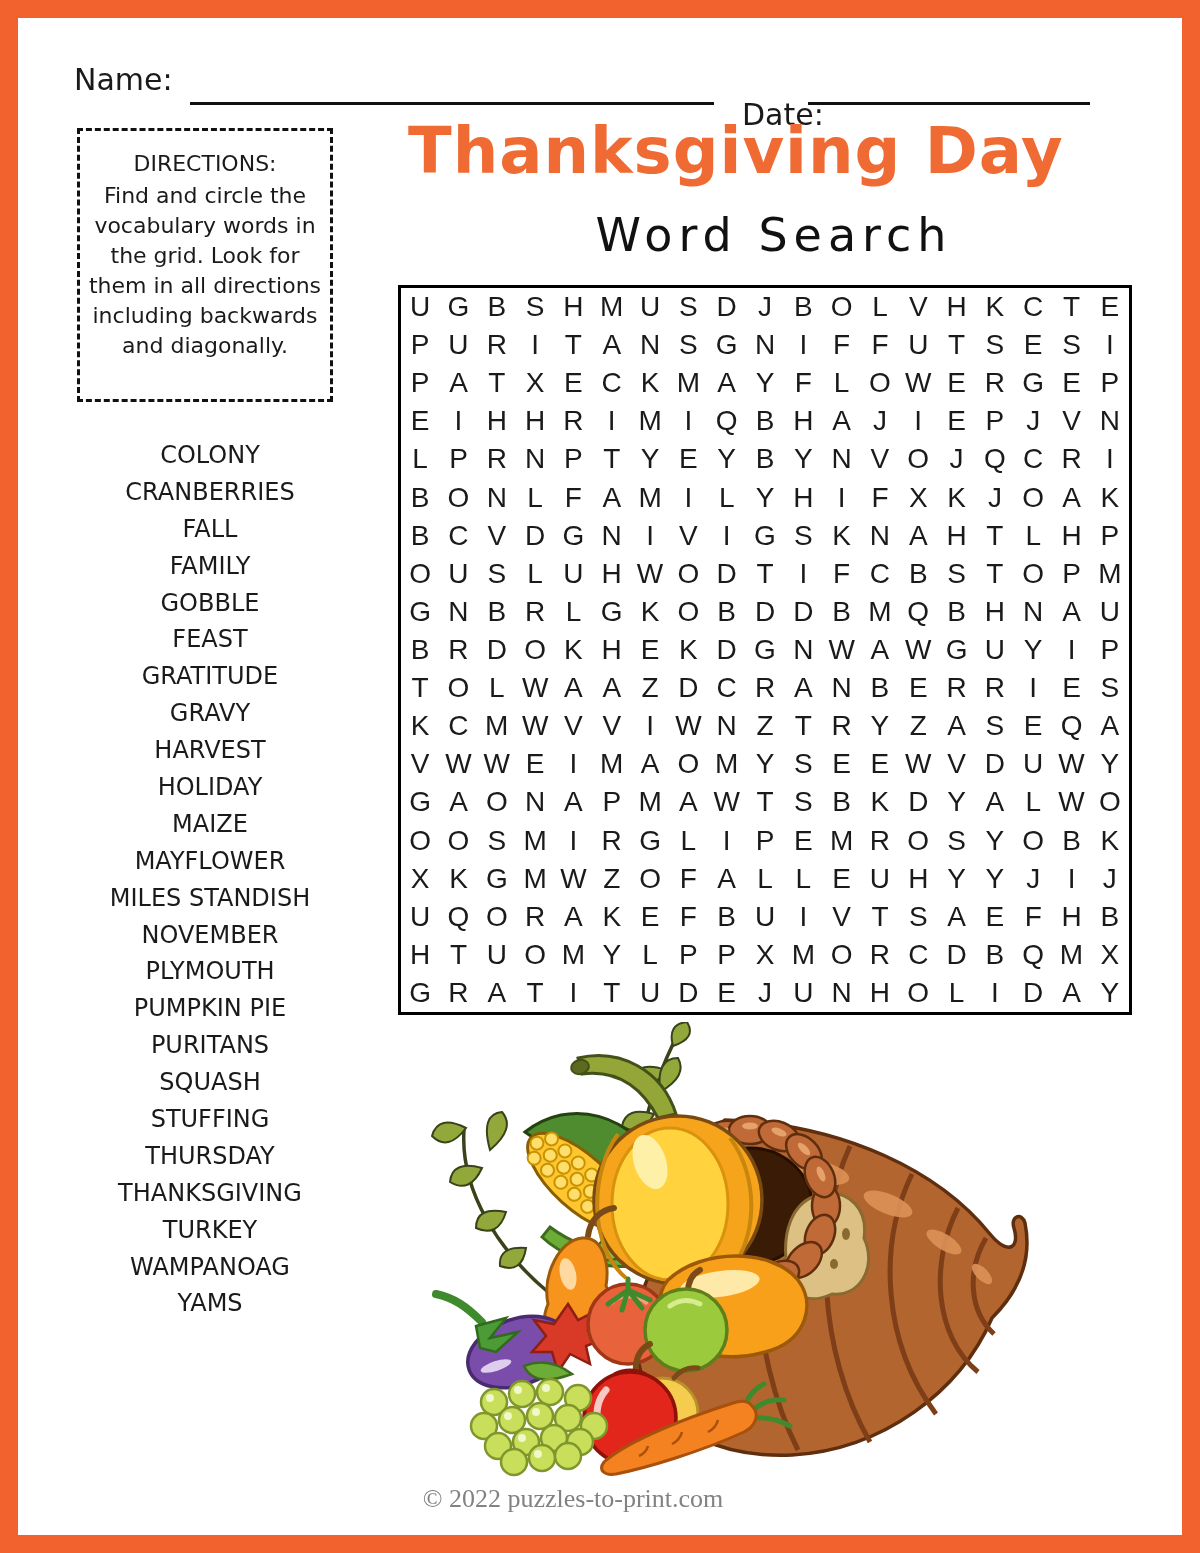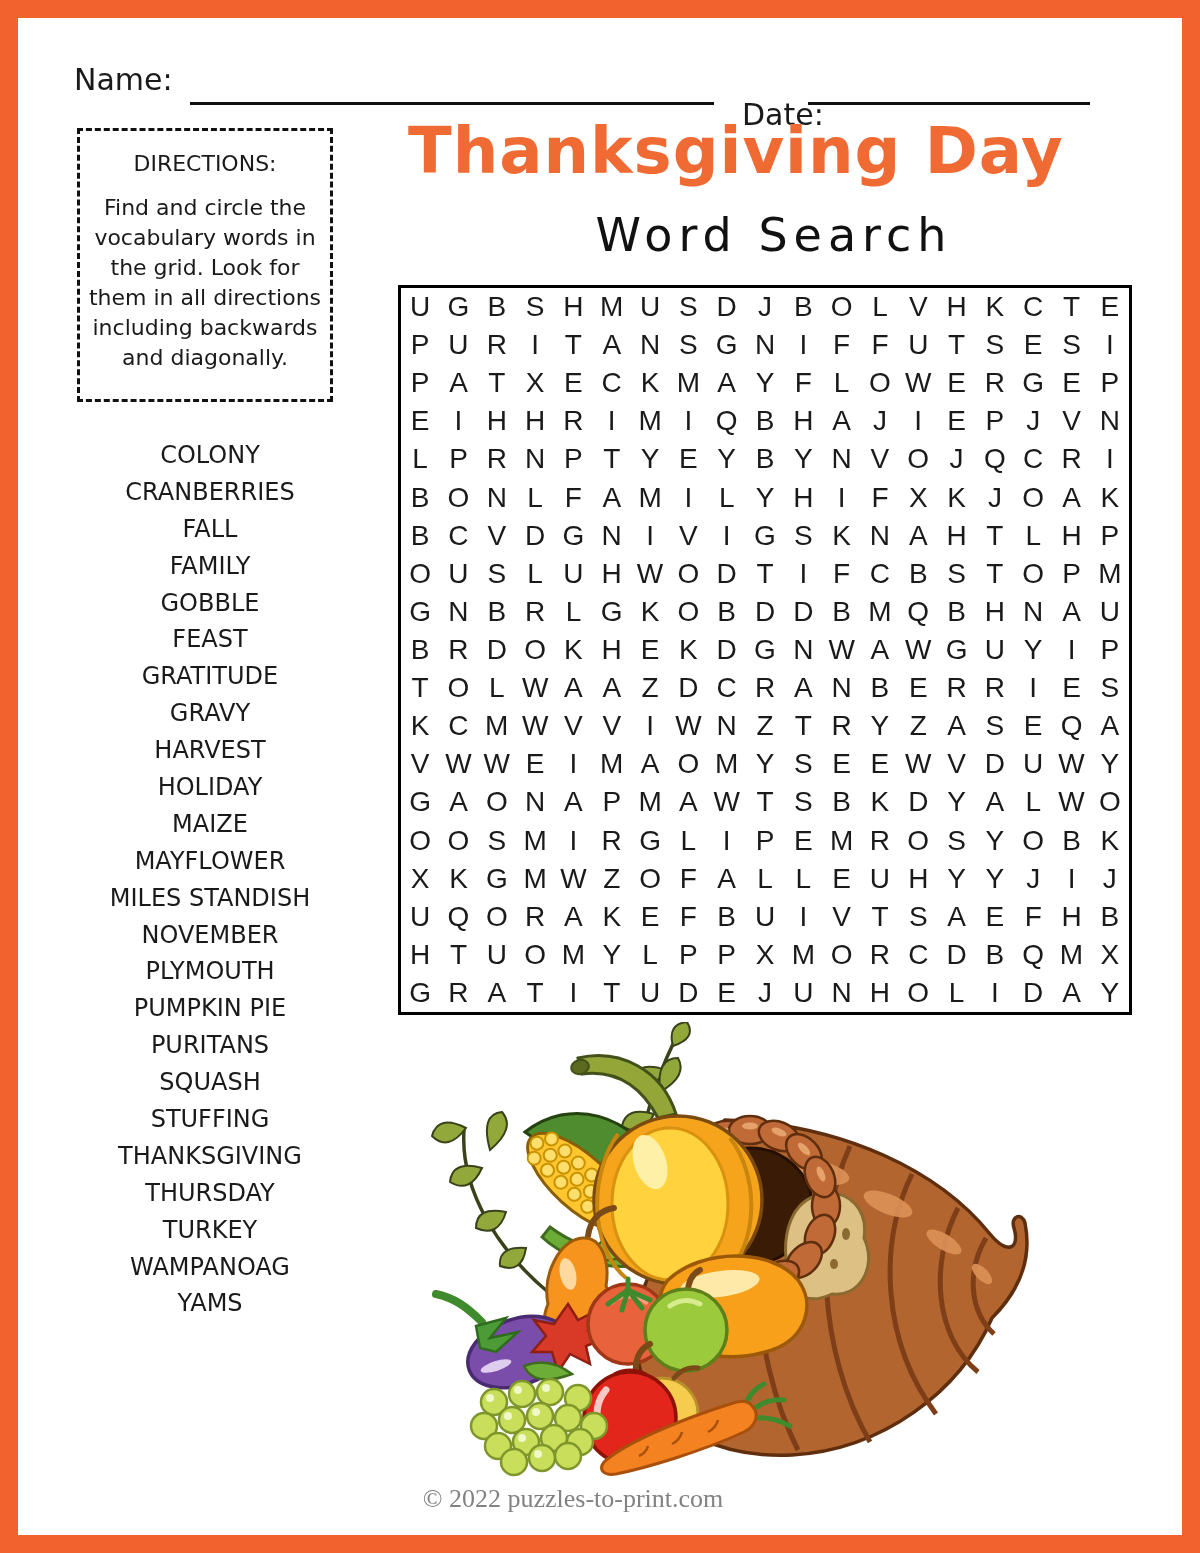--- a/index.html
+++ b/index.html
@@ -19,21 +19,21 @@
   .name-line{position:absolute;left:190px;top:70px;width:524px;height:32px;
              border-bottom:3px solid #111;}
   .date-label{position:absolute;left:742px;top:62px;font-size:30px;margin-top:35px;}
   .date-line{position:absolute;left:808px;top:70px;width:282px;height:32px;
              border-bottom:3px solid #111;}
 
   
   .directions{position:absolute;left:77px;top:128px;width:256px;height:274px;
               border:3px dashed #111;box-sizing:border-box;text-align:center;
               font-size:22px;line-height:30px;padding:18px 8px 0 8px;}
-  .directions .head{margin-bottom:14px;}
+  .directions .head{margin-bottom:2px;}
 
   
   .title{position:absolute;left:400px;top:106px;width:732px;margin:8px;
          text-align:left;font-size:64px;font-weight:bold;color:var(--title);
          letter-spacing:1px;}
   .subtitle{position:absolute;left:400px;top:200px;width:732px;margin:8px;
             text-align:center;font-size:46px;font-weight:normal;color:#111;
             letter-spacing:6px;}
 
   
@@ -450,22 +450,22 @@
     <div class="word">HOLIDAY</div>
     <div class="word">MAIZE</div>
     <div class="word">MAYFLOWER</div>
     <div class="word">MILES STANDISH</div>
     <div class="word">NOVEMBER</div>
     <div class="word">PLYMOUTH</div>
     <div class="word">PUMPKIN PIE</div>
     <div class="word">PURITANS</div>
     <div class="word">SQUASH</div>
     <div class="word">STUFFING</div>
+    <div class="word">THURSDAY</div>
     <div class="word">THANKSGIVING</div>
-    <div class="word">THURSDAY</div>
     <div class="word">TURKEY</div>
     <div class="word">WAMPANOAG</div>
     <div class="word">YAMS</div>
   </div>
 
 <svg class="cornucopia" viewBox="0 0 600 455" aria-hidden="true">
 
   <g stroke="#3A421A" fill="none" stroke-width="3.5" stroke-linecap="round">
     <path d="M118,270 C70,230 30,170 34,108"></path>
     <path d="M212,250 C198,175 208,95 243,22"></path>

